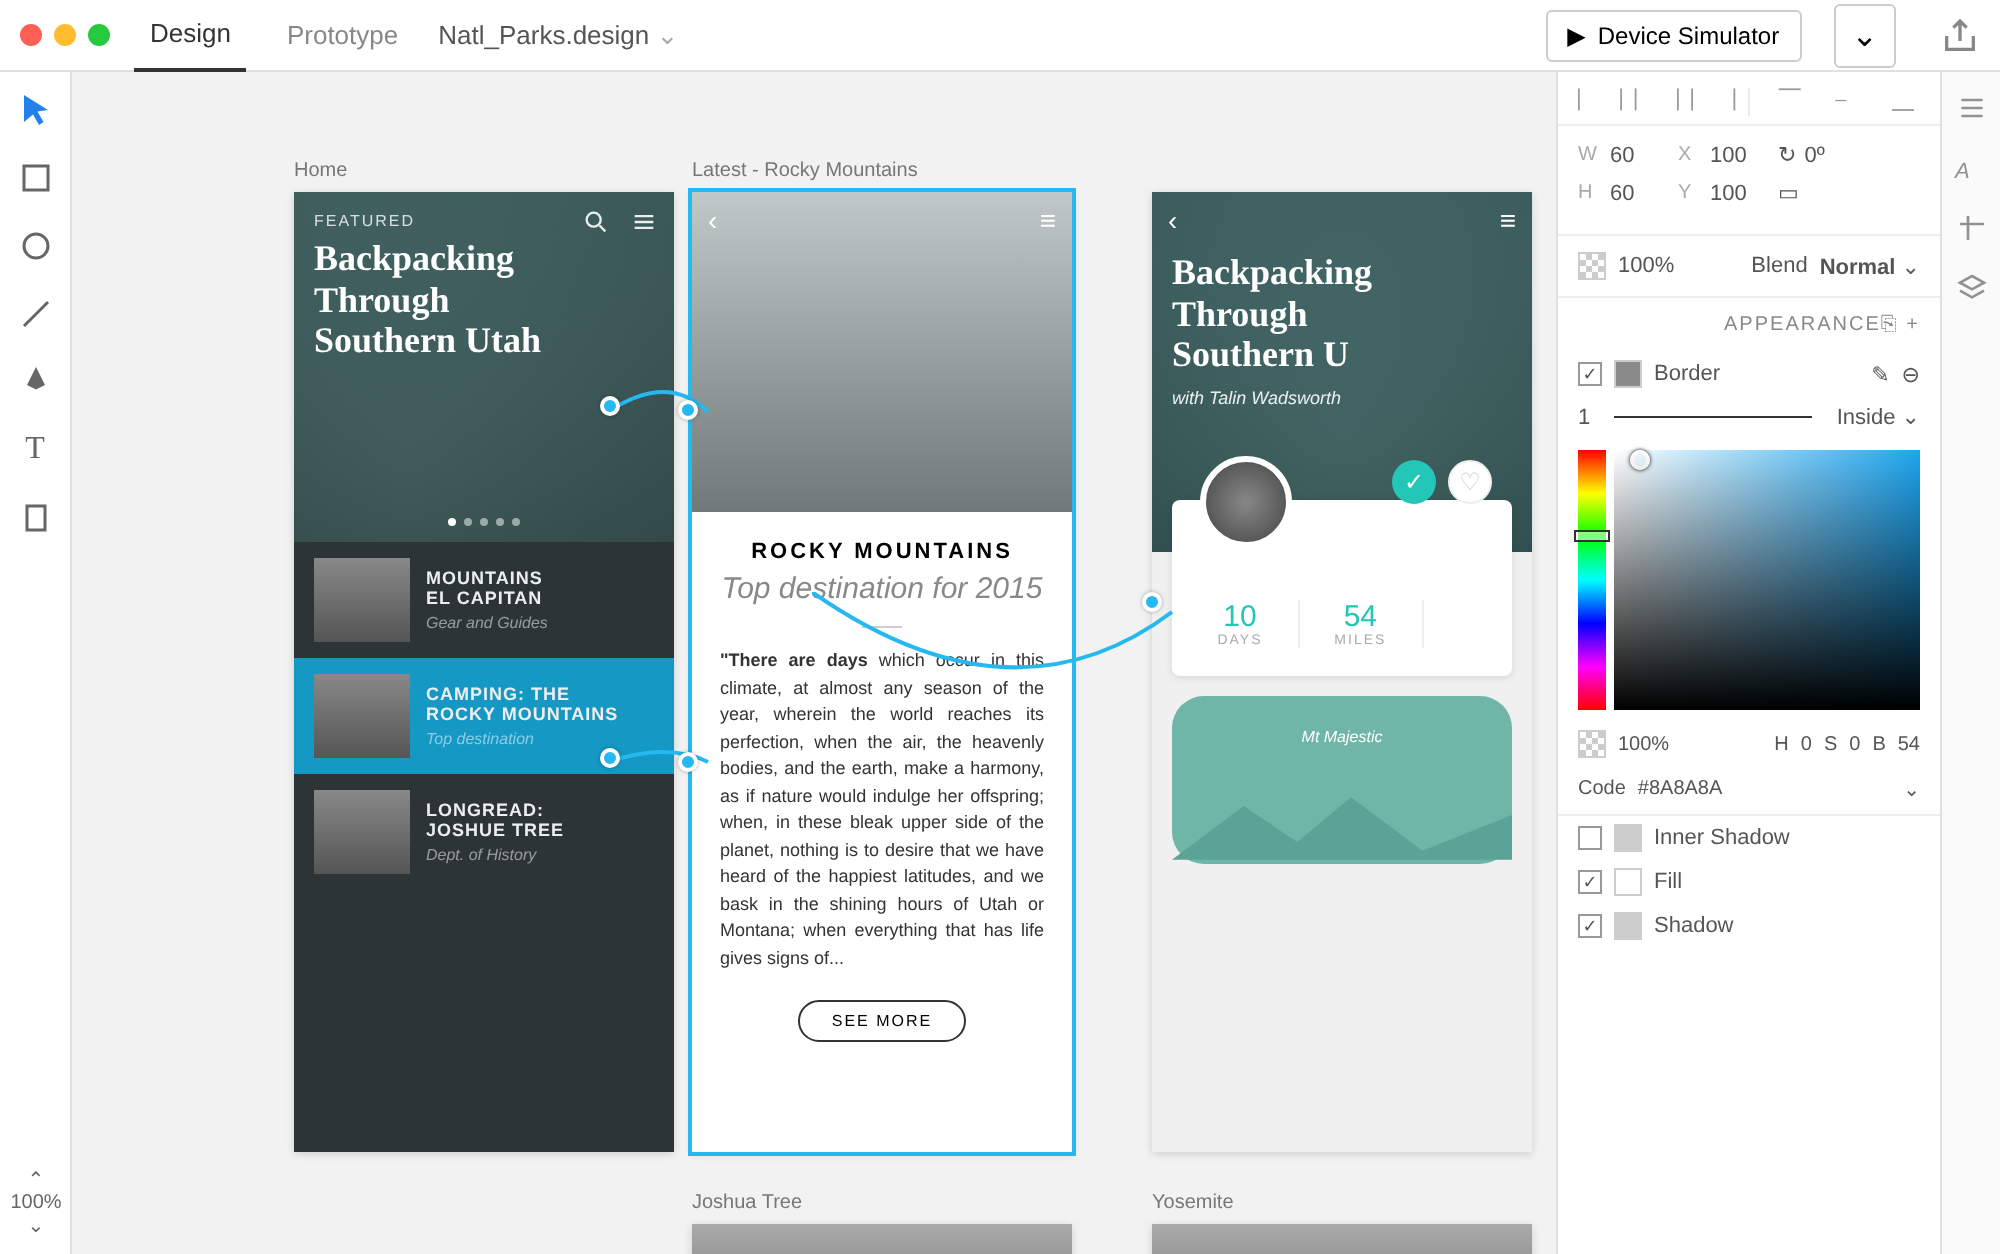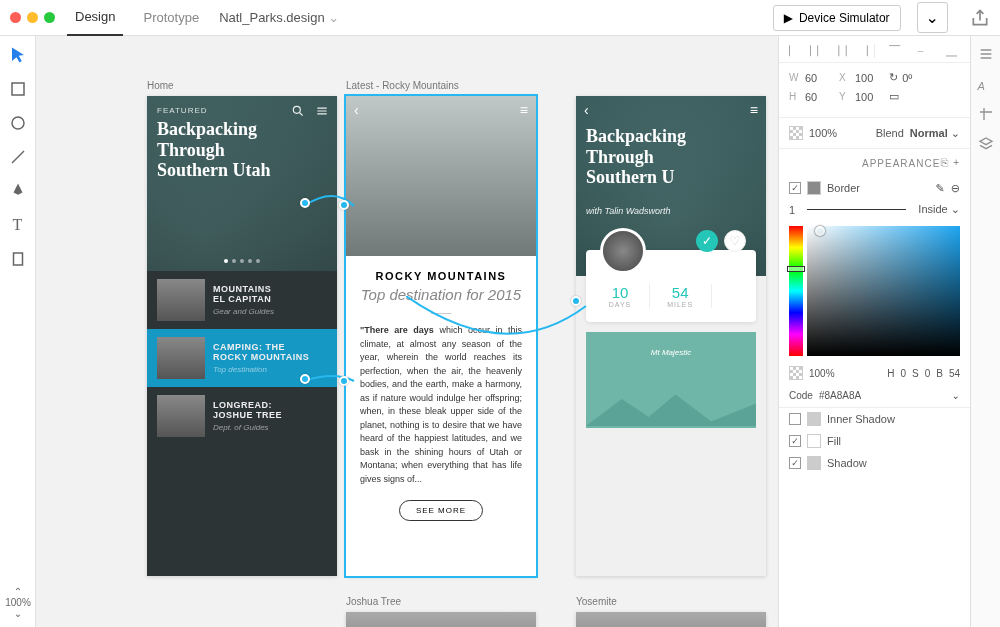--- a/index.html
+++ b/index.html
@@ -84,31 +84,31 @@
 .h2-sub{font-size:15px;font-style:italic;color:#888}
 .h2-sep{width:20px;height:1px;background:#ccc;margin:10px auto}
 .body-txt{font-size:9px;text-align:justify;font-family:Georgia,serif;line-height:1.5;color:#333}
 .body-txt b{font-weight:bold}
 .see-more{display:inline-block;border:1px solid #333;border-radius:14px;padding:5px 16px;font-size:8px;letter-spacing:1px;margin-top:14px}
 
 
 #ab3 { left:540px; top:60px; width:190px; height:480px; background:#f0f0f0; overflow:hidden; }
 #ab3 .hero3{height:180px;background:linear-gradient(rgba(60,100,100,.5),rgba(40,70,70,.7)),radial-gradient(circle at 50% 70%,#6a8a8a,#3a5555);padding:10px;color:#fff;position:relative}
 .h3-title{font-family:Georgia,serif;font-size:18px;font-weight:bold;margin-top:20px;line-height:1.15}
-.author{font-size:9px;font-style:italic;margin-top:18px;opacity:.9}
+.author{font-size:9px;font-style:italic;margin-top:6px;opacity:.9}
 .card{background:#fff;margin:-26px 10px 0;border-radius:4px;padding:14px;position:relative;box-shadow:0 1px 4px rgba(0,0,0,.1)}
 .card-top{position:absolute;top:-20px;right:10px;display:flex;gap:6px}
 .pill{width:22px;height:22px;border-radius:50%;background:#24c6b8;color:#fff;display:flex;align-items:center;justify-content:center;font-size:12px}
 .avatar{width:46px;height:46px;border-radius:50%;background:radial-gradient(circle,#888,#444);border:3px solid #fff;margin-top:-36px}
-.stats{display:flex;justify-content:space-around;margin-top:10px}
+.stats{display:flex;justify-content:space-around;margin-top:26px}
 .stat{text-align:center}
 .stat-n{font-size:15px;color:#24c6b8;font-weight:300}
 .stat-l{font-size:7px;color:#aaa;letter-spacing:1px}
 .sep-v{width:1px;background:#eee}
-.map-card{background:#6fb5a8;margin:10px 10px 0;border-radius:0;height:96px;position:relative}
+.map-card{background:#6fb5a8;margin:10px 10px 0;border-radius:16px;height:84px;position:relative}
 .peak{position:absolute;top:16px;left:50%;transform:translateX(-50%);font-size:8px;color:#fff;font-style:italic}
 
 
 .ab-bot{position:absolute;font-size:10px;color:#777}
 
 
 .connector{position:absolute;pointer-events:none;z-index:10}
 .anchor{position:absolute;width:10px;height:10px;border-radius:50%;background:#26b8f0;border:2px solid #fff;box-shadow:0 0 2px rgba(0,0,0,.3);z-index:11}
 
 svg.ic{width:100%;height:100%}
@@ -326,21 +326,21 @@
           <div class="adv-title" style="white-space:pre-line">CAMPING: THE
 ROCKY MOUNTAINS</div>
           <div class="adv-sub">Top destination</div>
         </div>
     </div>
     <div class="adv-item">
       <div class="thumb"></div>
       <div class="adv-txt">
           <div class="adv-title" style="white-space:pre-line">LONGREAD:
 JOSHUE TREE</div>
-          <div class="adv-sub">Dept. of Guides</div>
+          <div class="adv-sub">Dept. of History</div>
         </div>
     </div>
   </div>
 
   <div id="ab2" class="artboard">
     <div class="ab-label">Latest - Rocky Mountains</div>
     <div class="hero2">
       <div class="nav2">
         <span>‹</span>
         <span>≡</span>

